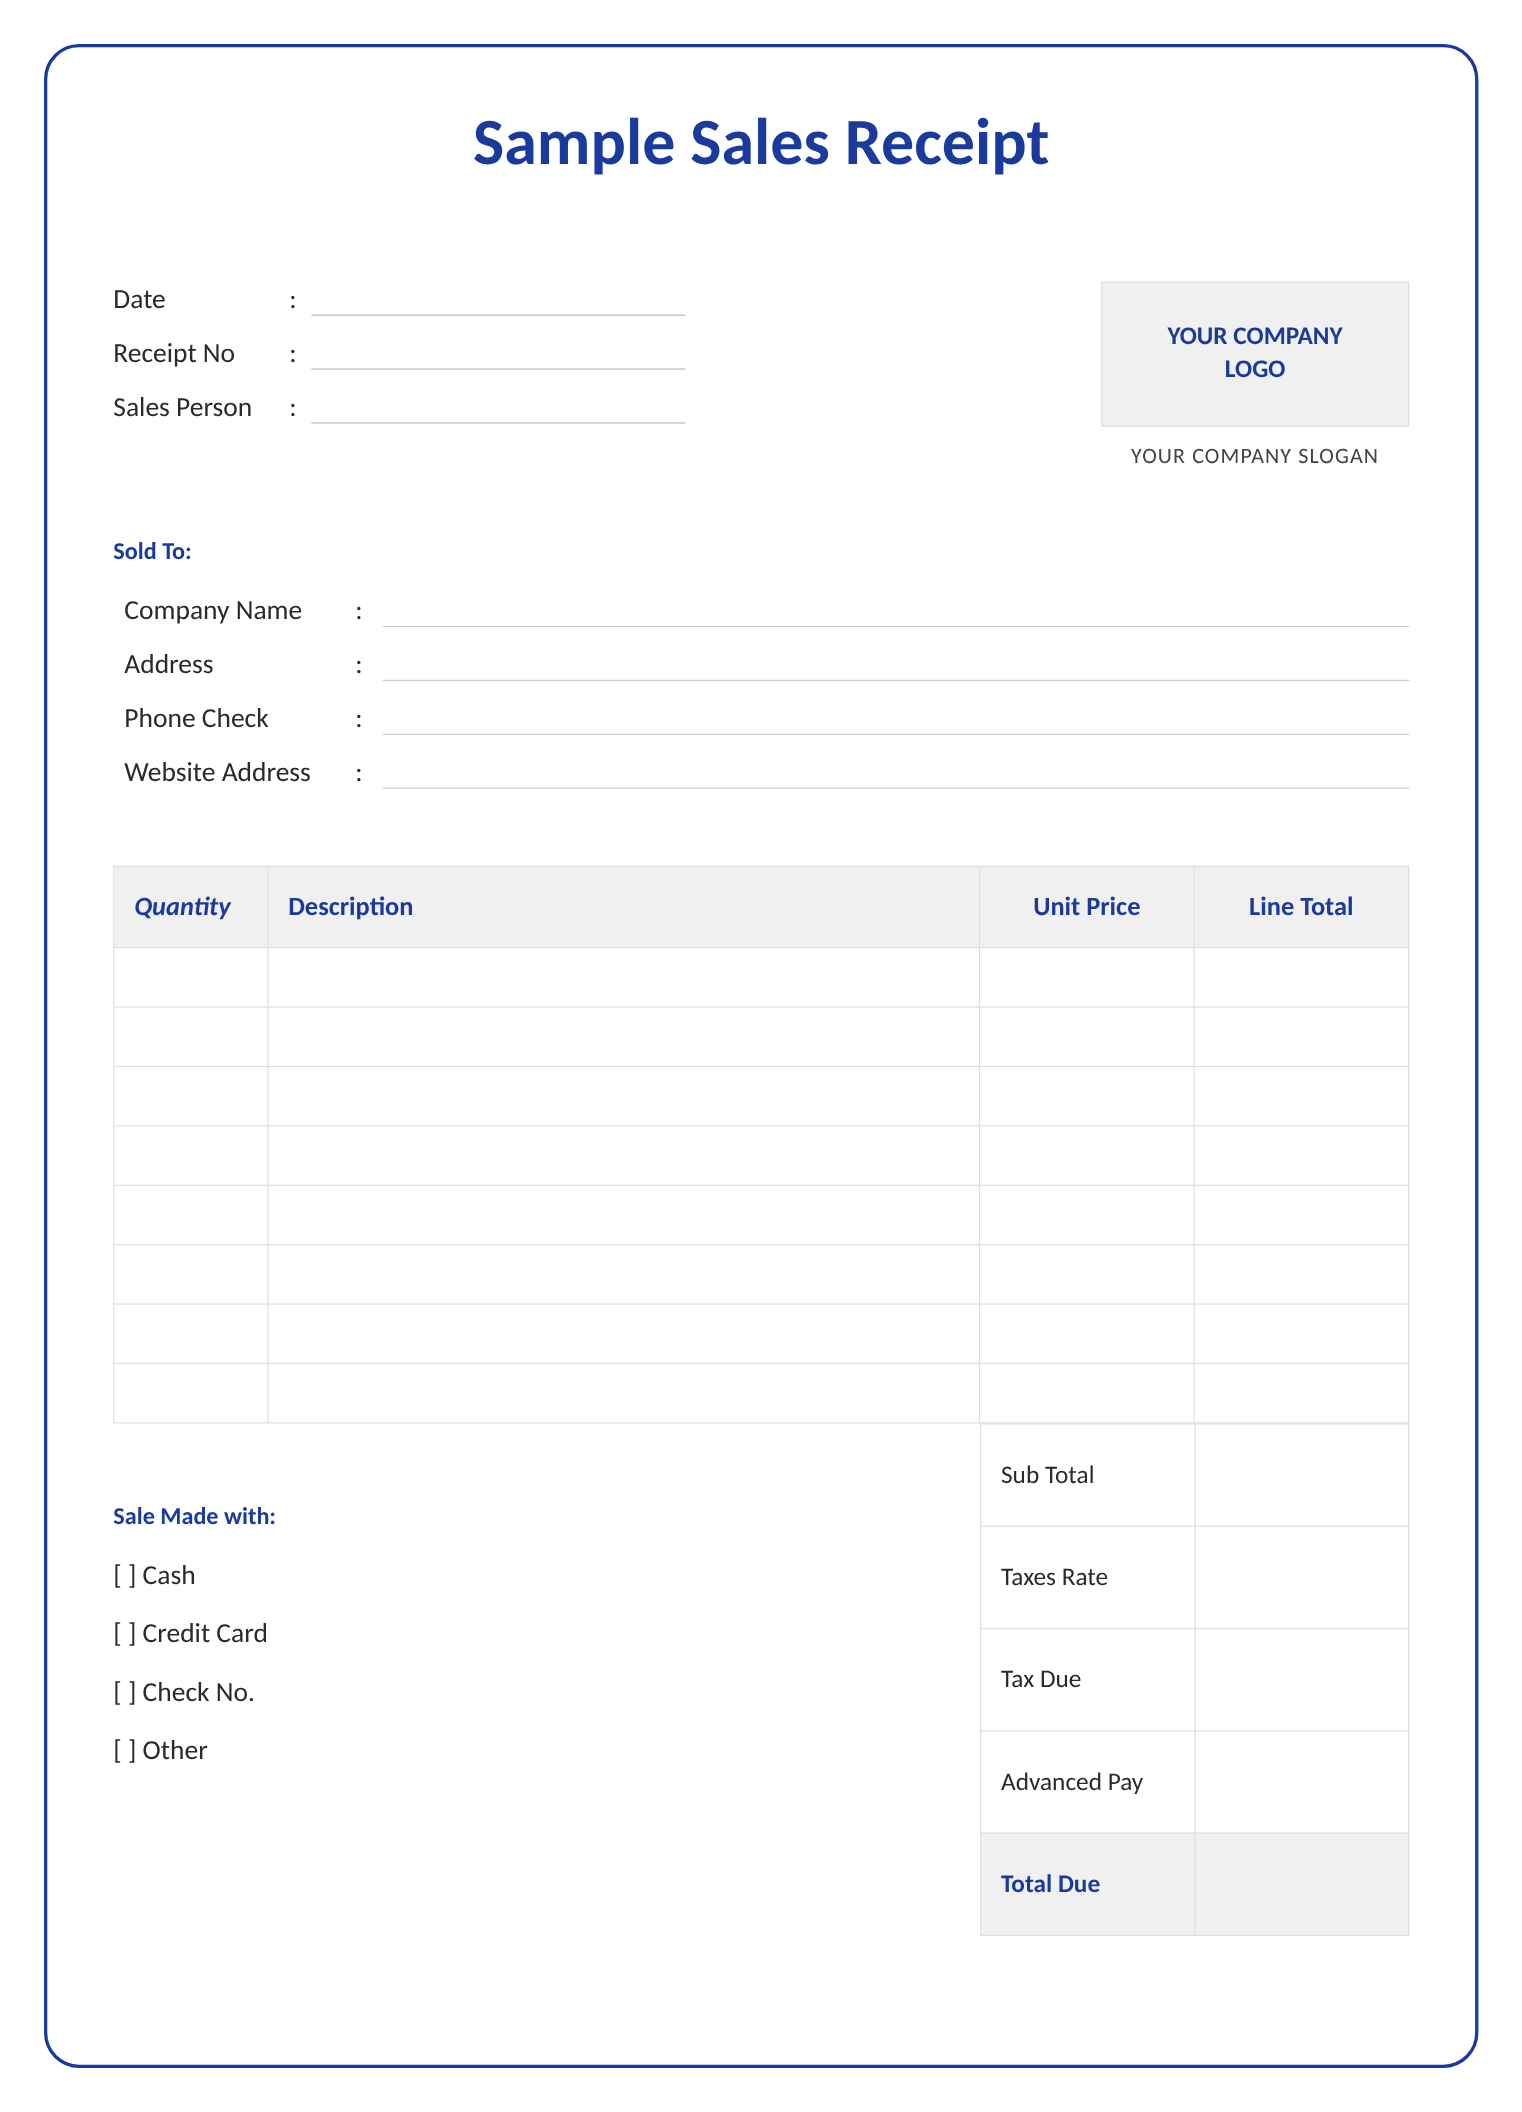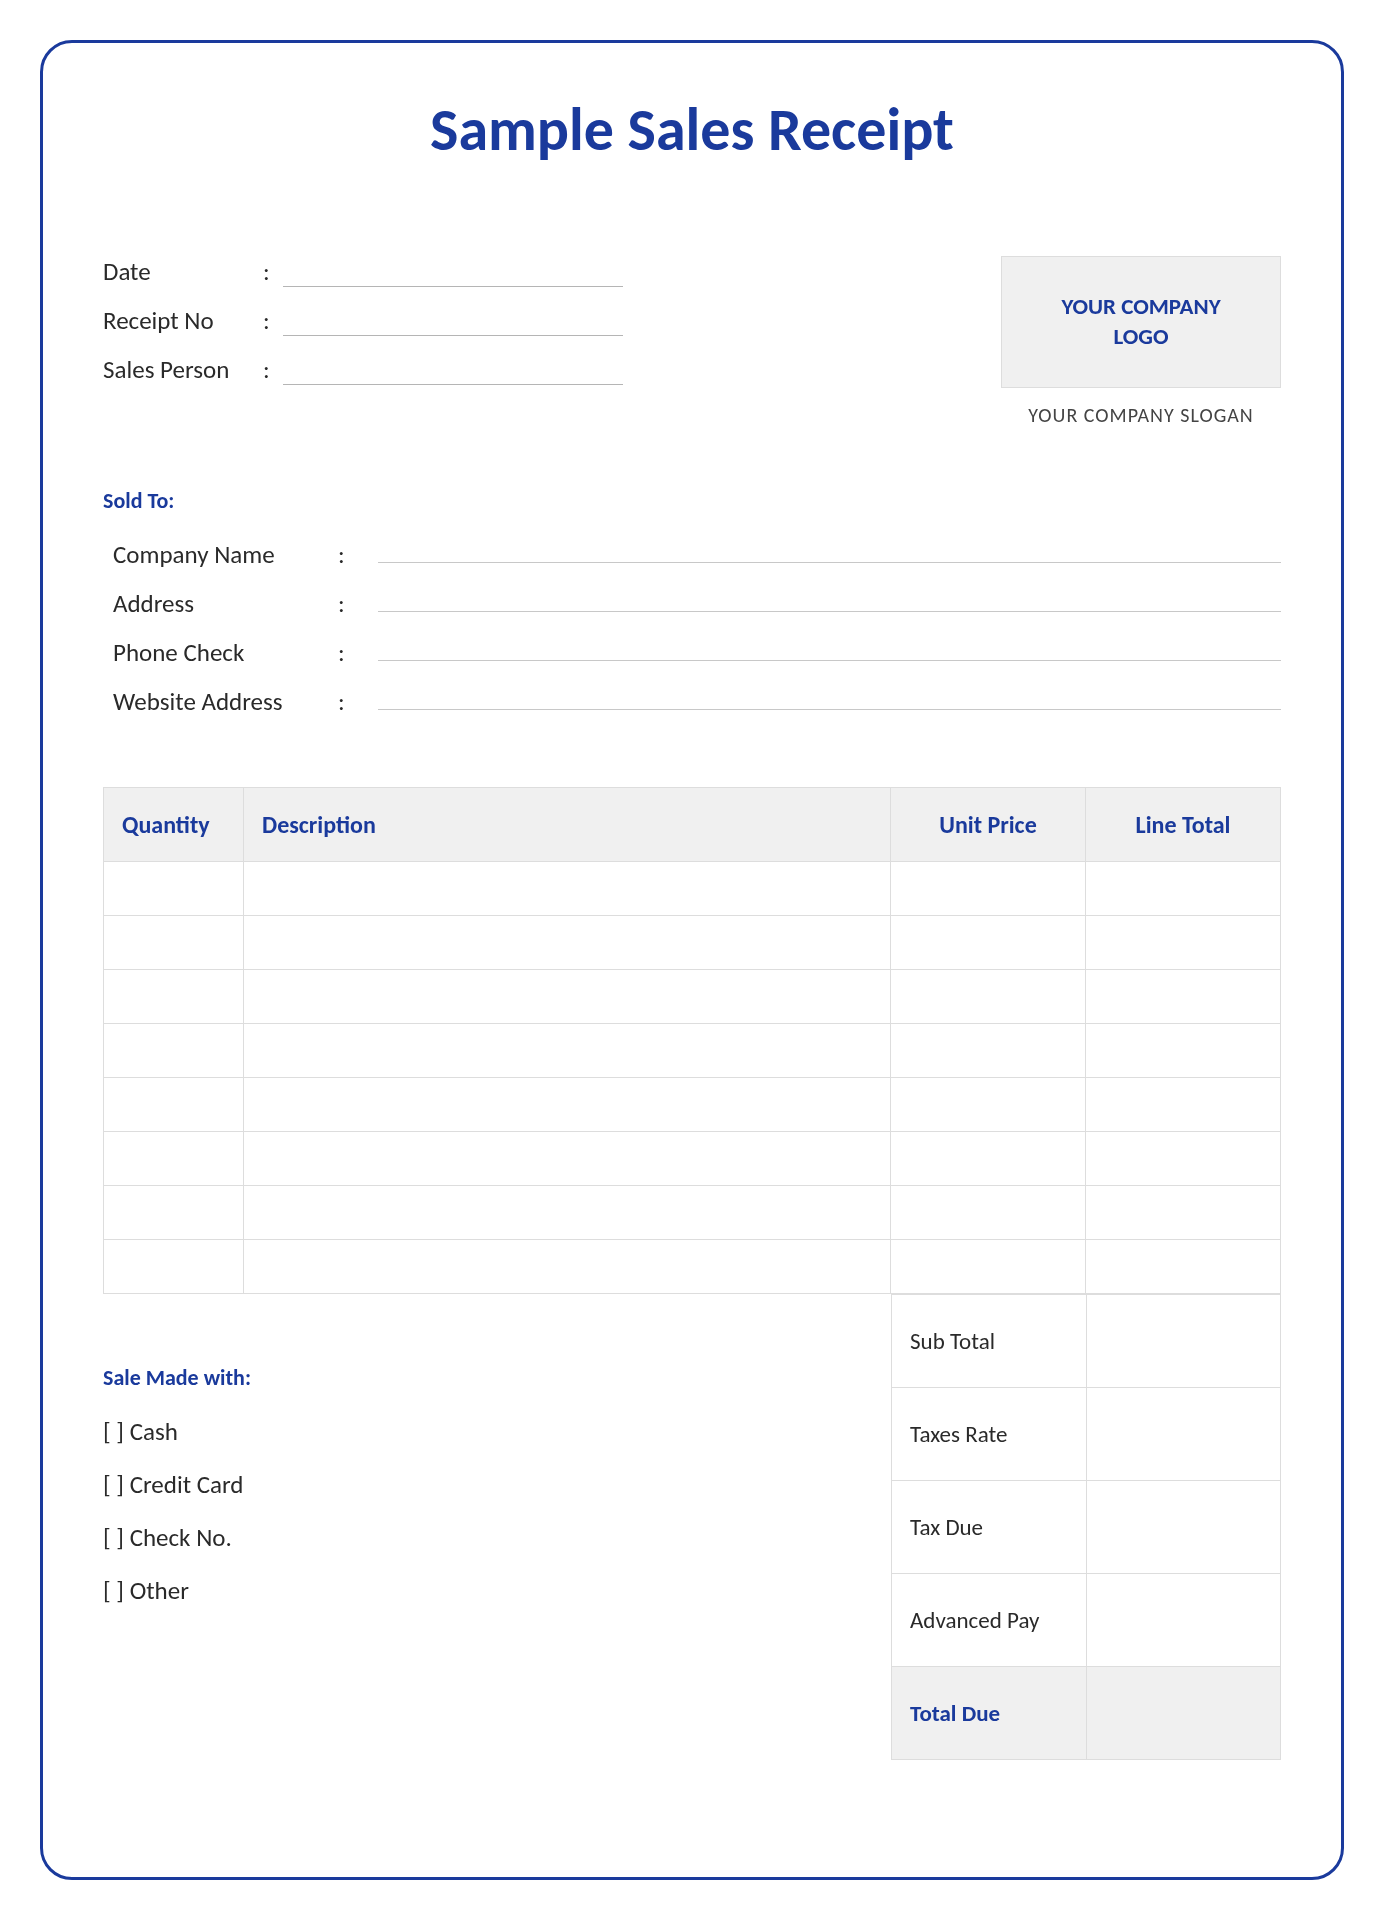--- a/index.html
+++ b/index.html
@@ -82,25 +82,24 @@
       font-weight: bold;
       color: #1a3a9c;
       margin: 30px 0 25px 0;
     }
     .sold-to {
       padding-left: 10px;
       margin-bottom: 70px;
     }
     .sold-row {
       display: flex;
-      align-items: flex-start;
+      align-items: flex-end;
       margin-bottom: 18px;
       font-size: 25px;
       color: #2a2a2a;
-      gap: 15px;
     }
     .sold-label {
       flex: 0 0 210px;
     }
     .sold-colon {
       flex: 0 0 25px;
     }
     .sold-line {
       flex: 1;
       border-bottom: 1px solid #c8c8c8;
@@ -118,21 +117,21 @@
       color: #1a3a9c;
       padding: 22px 18px;
       text-align: left;
       border: 1px solid #ddd;
     }
     .items-table th.center { text-align: center; }
     .items-table td {
       border: 1px solid #ddd;
       height: 54px;
     }
-    .col-qty { width: 140px; }
+    .col-qty { width: 140px; font-style: italic; }
     .col-desc { width: auto; }
     .col-price { width: 195px; }
     .col-total { width: 195px; }
     .bottom-row {
       display: flex;
       justify-content: space-between;
       align-items: flex-start;
       margin-top: 30px;
     }
     .payment {

